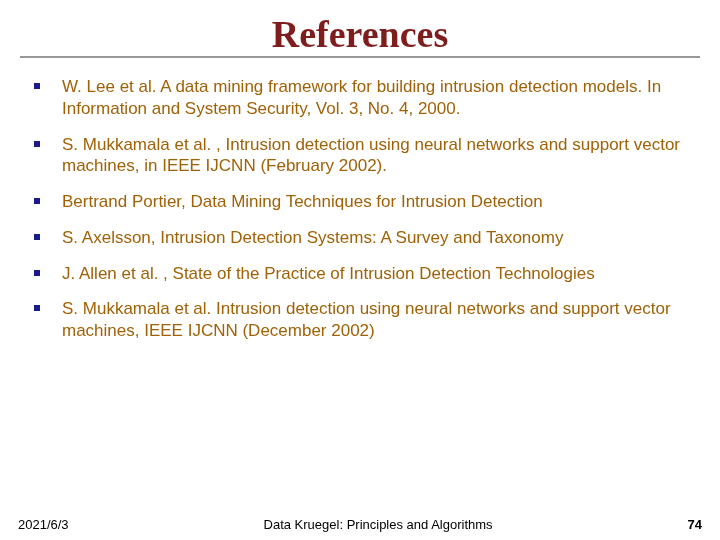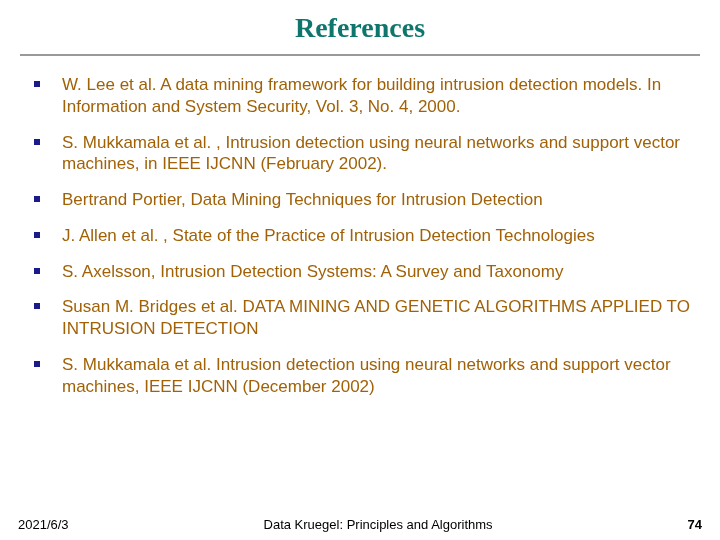--- a/index.html
+++ b/index.html
@@ -11,25 +11,24 @@
       width: 720px;
       height: 540px;
       background: #ffffff;
       font-family: Arial, Helvetica, sans-serif;
       position: relative;
       overflow: hidden;
     }
     .slide-title {
       text-align: center;
       font-family: "Times New Roman", Times, serif;
-      font-size: 28px;
+      font-size: 38px;
       font-weight: bold;
-      color: #0f766e;
+      color: #7f1d1d;
       padding-top: 12px;
-      padding-bottom: 10px;
     }
     .title-underline {
       width: 680px;
       height: 2px;
       background: #999;
       margin: 0 auto 18px auto;
     }
     .content {
       padding: 0 30px 0 30px;
     }
@@ -91,29 +90,25 @@
   <div class="ref-item">
     <div class="bullet"></div>
     <div class="ref-text">S. Mukkamala et al. , Intrusion detection using neural networks and support vector machines, in IEEE IJCNN (February 2002).</div>
   </div>
   <div class="ref-item">
     <div class="bullet"></div>
     <div class="ref-text">Bertrand Portier, Data Mining Techniques for Intrusion Detection</div>
   </div>
   <div class="ref-item">
     <div class="bullet"></div>
-    <div class="ref-text">J. Allen et al. , State of the Practice of Intrusion Detection Technologies</div>
-  </div>
-  <div class="ref-item">
-    <div class="bullet"></div>
     <div class="ref-text">S. Axelsson, Intrusion Detection Systems: A Survey and Taxonomy</div>
   </div>
   <div class="ref-item">
     <div class="bullet"></div>
-    <div class="ref-text">Susan M. Bridges et al. DATA MINING AND GENETIC ALGORITHMS APPLIED TO INTRUSION DETECTION</div>
+    <div class="ref-text">J. Allen et al. , State of the Practice of Intrusion Detection Technologies</div>
   </div>
   <div class="ref-item">
     <div class="bullet"></div>
     <div class="ref-text">S. Mukkamala et al. Intrusion detection using neural networks and support vector machines, IEEE IJCNN (December 2002)</div>
   </div>
 </div>
 
 <div class="footer">
   <div class="footer-left">2021/6/3</div>
   <div class="footer-center">Data Kruegel: Principles and Algorithms</div>

